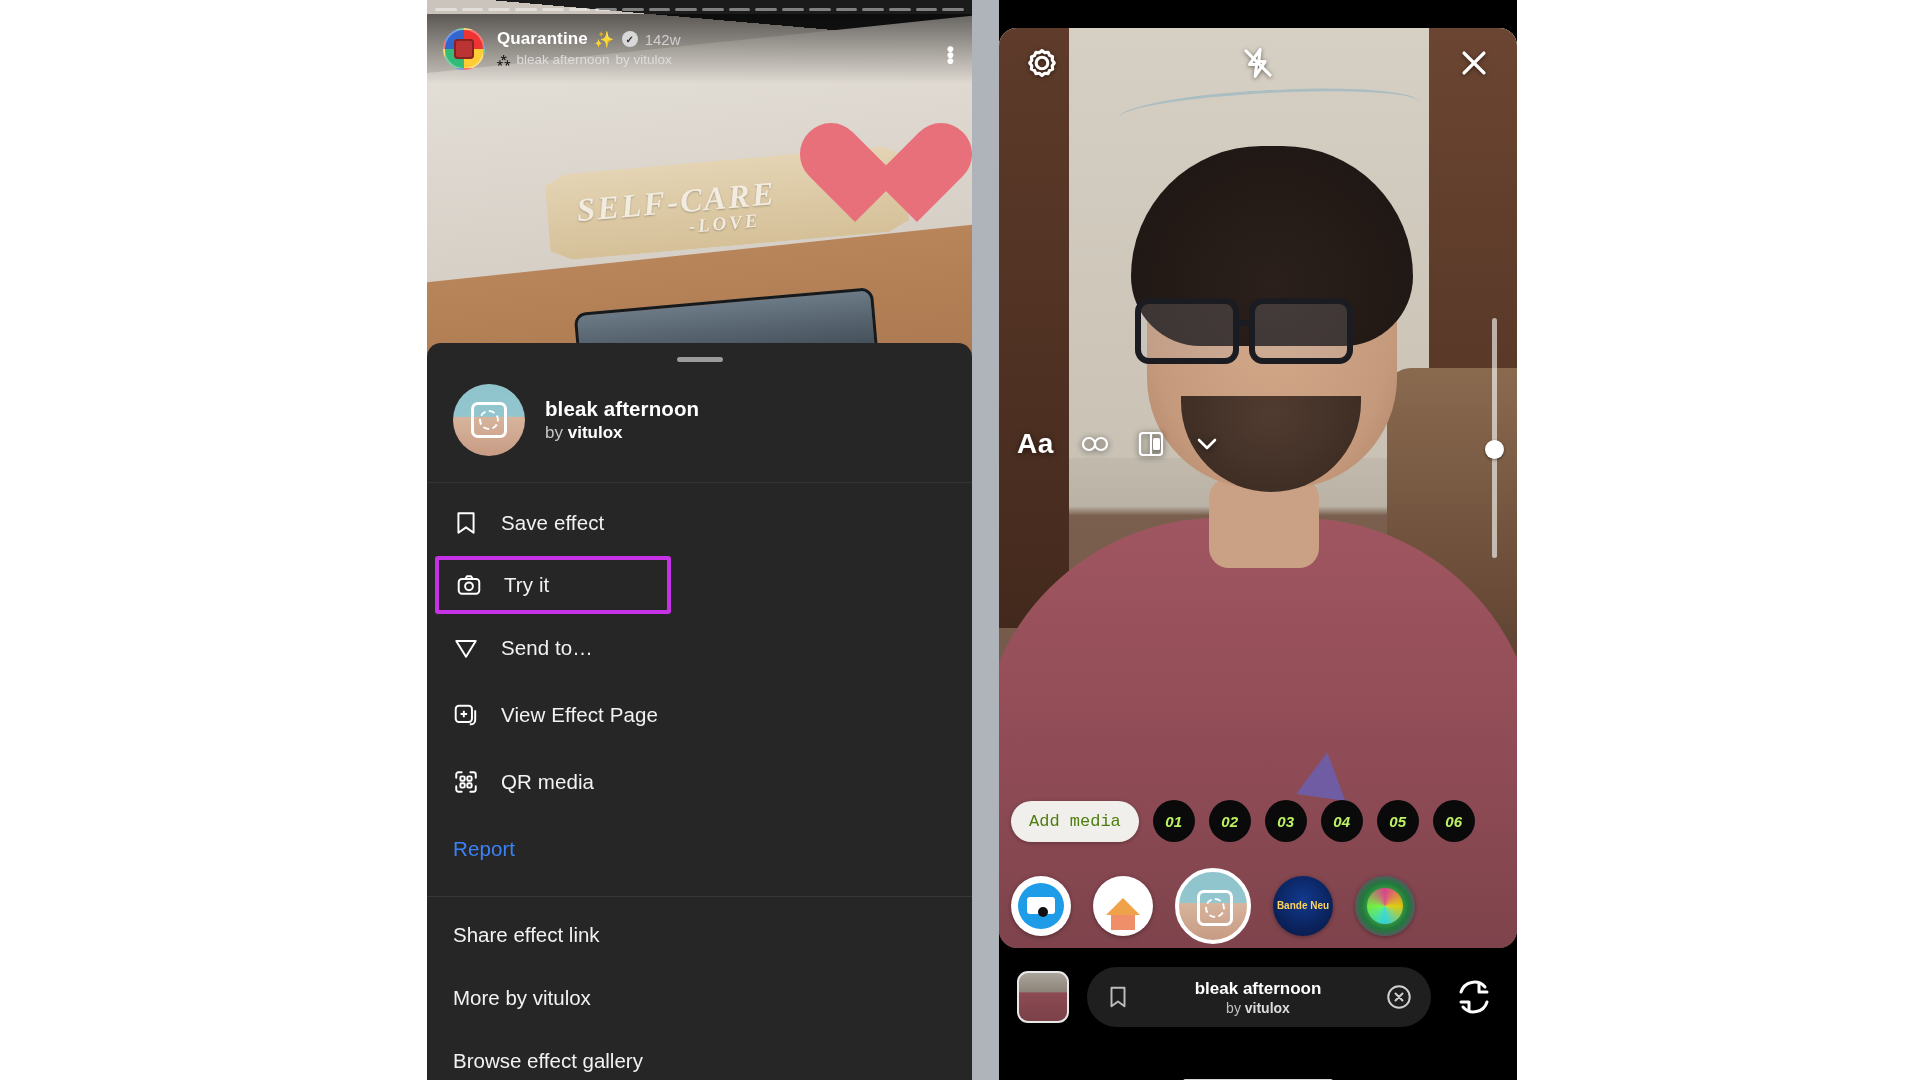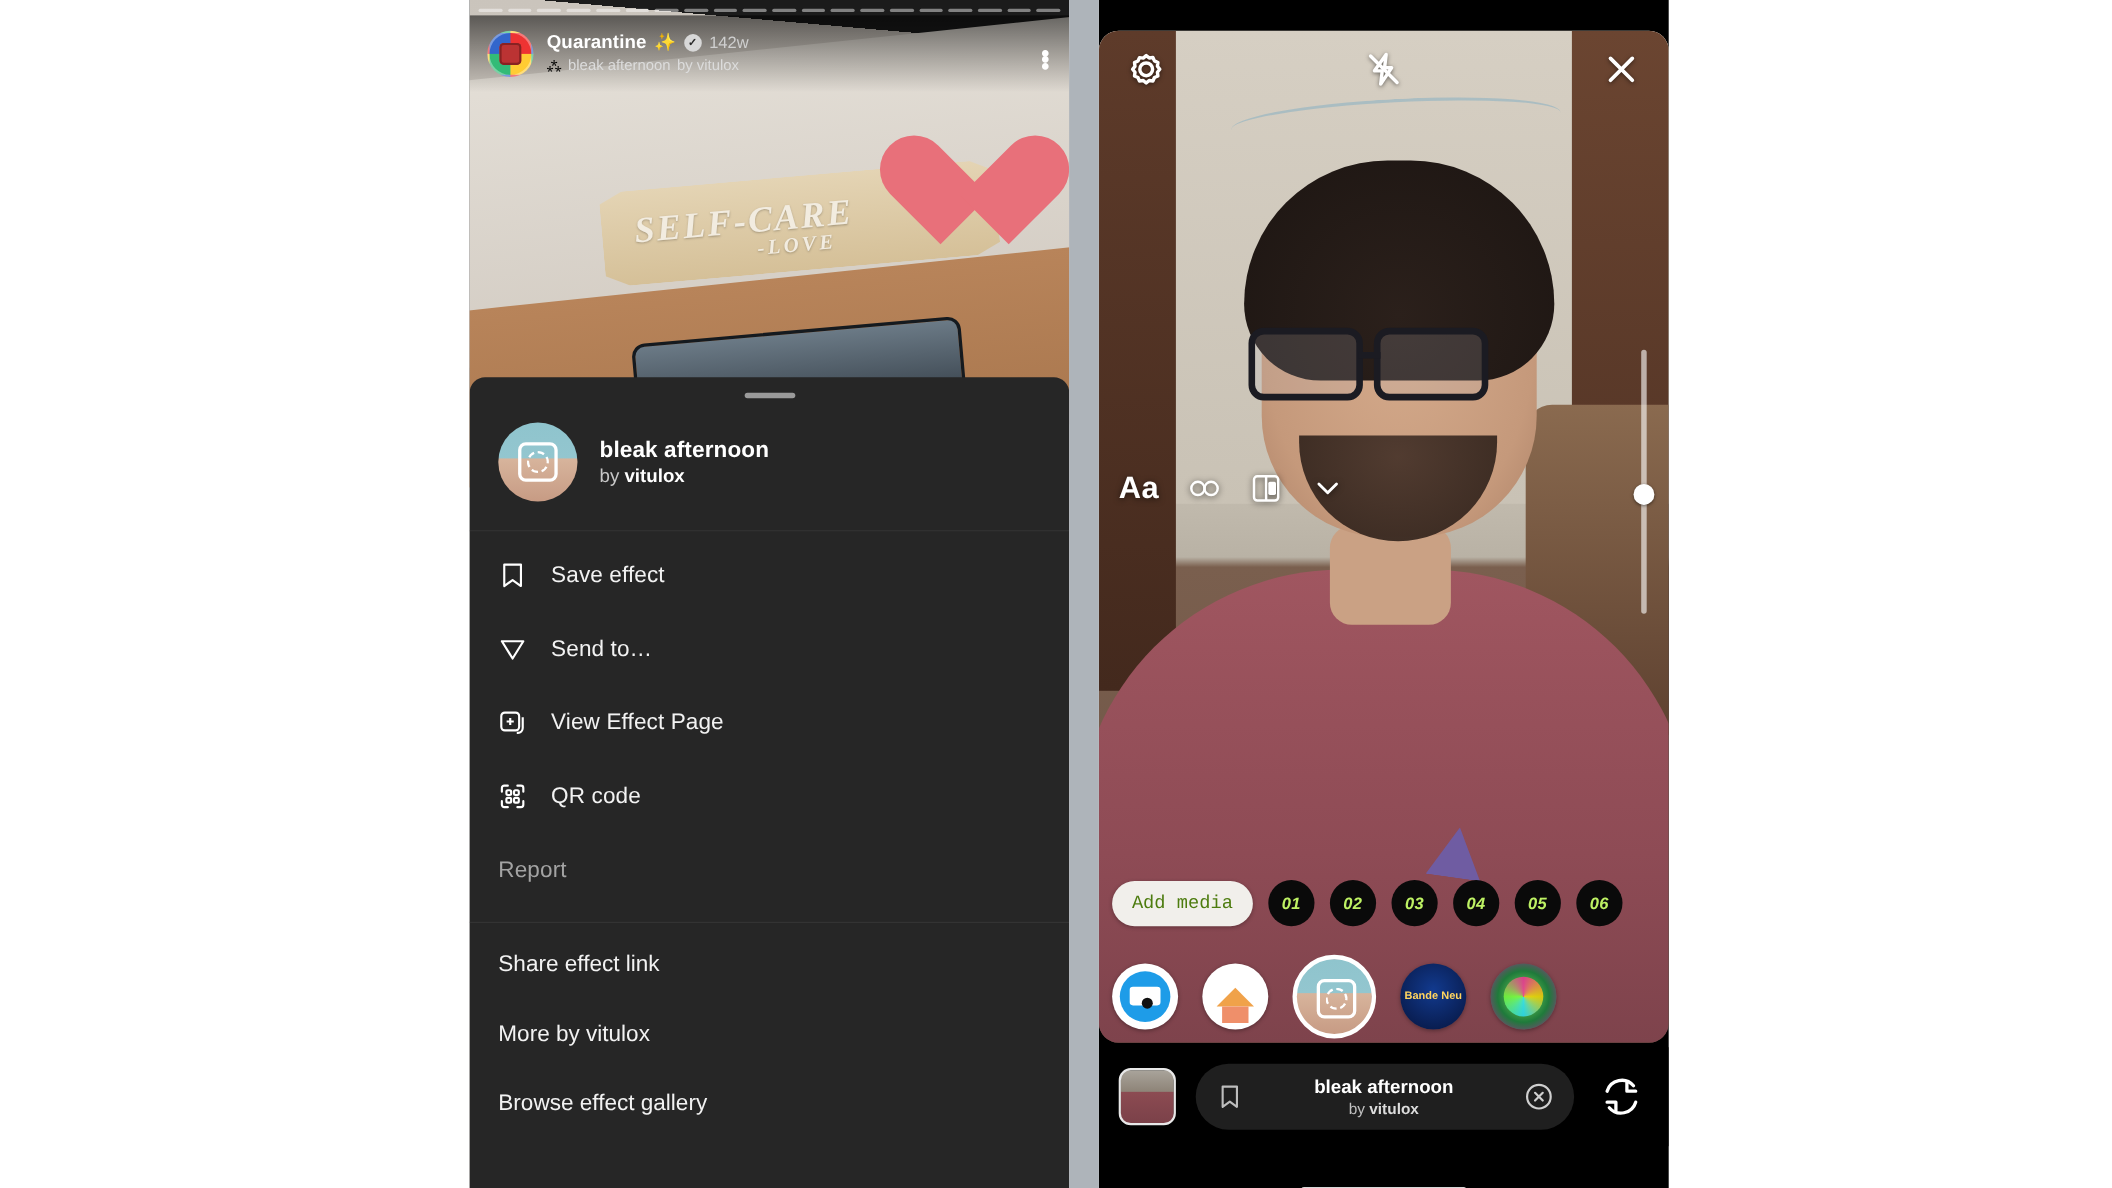--- a/index.html
+++ b/index.html
@@ -127,21 +127,21 @@
   .sheet-effect-name { color:#fff; font-size:20.5px; font-weight:700; letter-spacing:.1px; }
   .sheet-effect-by { color:#c7c7c7; font-size:17px; margin-top:2px; }
   .sheet-effect-by b{ color:#fff; font-weight:700; }
 
   .menu { padding:6px 0 0 0; }
   .menu-item {
     display:flex; align-items:center; gap:22px; height:67px; padding:0 26px;
     position:relative;
   }
   .menu-item .label { color:#f2f2f2; font-size:20.5px; letter-spacing:.1px; }
-  .menu-item.danger .label { color:#a3a3a3; }
+  .menu-item.danger .label { color:#3b82f6; }
   .menu-item.highlighted {
     margin: 0 0 0 8px; width:236px; height:58px; border:4px solid #c832e6; border-radius:3px;
     padding-left:17px;
   }
   .mi-icon { width:26px; height:26px; flex:0 0 26px; color:#fff; display:flex; align-items:center; justify-content:center;}
   .mi-icon svg { width:26px; height:26px; display:block; }
 
   .sheet-divider { height:1px; background:#363636; margin:14px 0 0 0; }
   .link-list { padding:6px 0 0 0; }
   .link-item { height:63px; display:flex; align-items:center; padding:0 26px; }
@@ -378,20 +378,30 @@
 
         <div class="menu-item">
           <span class="mi-icon">
             <svg viewBox="0 0 24 24" fill="none" stroke="currentColor" stroke-width="1.8" stroke-linejoin="round">
               <path d="M5 3h14v18l-7-5-7 5z"></path>
             </svg>
           </span>
           <span class="label">Save effect</span>
         </div>
 
+        <div class="menu-item highlighted">
+          <span class="mi-icon">
+            <svg viewBox="0 0 24 24" fill="none" stroke="currentColor" stroke-width="1.8" stroke-linejoin="round">
+              <rect x="2.5" y="6.5" width="19" height="13.5" rx="3"></rect>
+              <path d="M8.5 6.5l1.6-2.5h3.8l1.6 2.5"></path>
+              <circle cx="12" cy="13.2" r="3.6"></circle>
+            </svg>
+          </span>
+          <span class="label">Try it</span>
+        </div>
 
         <div class="menu-item">
           <span class="mi-icon">
             <svg viewBox="0 0 24 24" fill="none" stroke="currentColor" stroke-width="1.8" stroke-linejoin="round">
               <path d="M3 5.5h18L12 20z"></path>
             </svg>
           </span>
           <span class="label">Send to…</span>
         </div>
 
@@ -412,21 +422,21 @@
               <path d="M3 8V5a2 2 0 0 1 2-2h3"></path>
               <path d="M16 3h3a2 2 0 0 1 2 2v3"></path>
               <path d="M21 16v3a2 2 0 0 1-2 2h-3"></path>
               <path d="M8 21H5a2 2 0 0 1-2-2v-3"></path>
               <rect x="6.8" y="6.8" width="4" height="4" rx="1.2"></rect>
               <rect x="13.2" y="6.8" width="4" height="4" rx="1.2"></rect>
               <rect x="6.8" y="13.2" width="4" height="4" rx="1.2"></rect>
               <rect x="13.2" y="13.2" width="4" height="4" rx="1.2"></rect>
             </svg>
           </span>
-          <span class="label">QR code</span>
+          <span class="label">QR media</span>
         </div>
 
         <div class="menu-item danger">
           <span class="label">Report</span>
         </div>
       </div>
 
       <div class="sheet-divider"></div>
 
       <div class="link-list">

